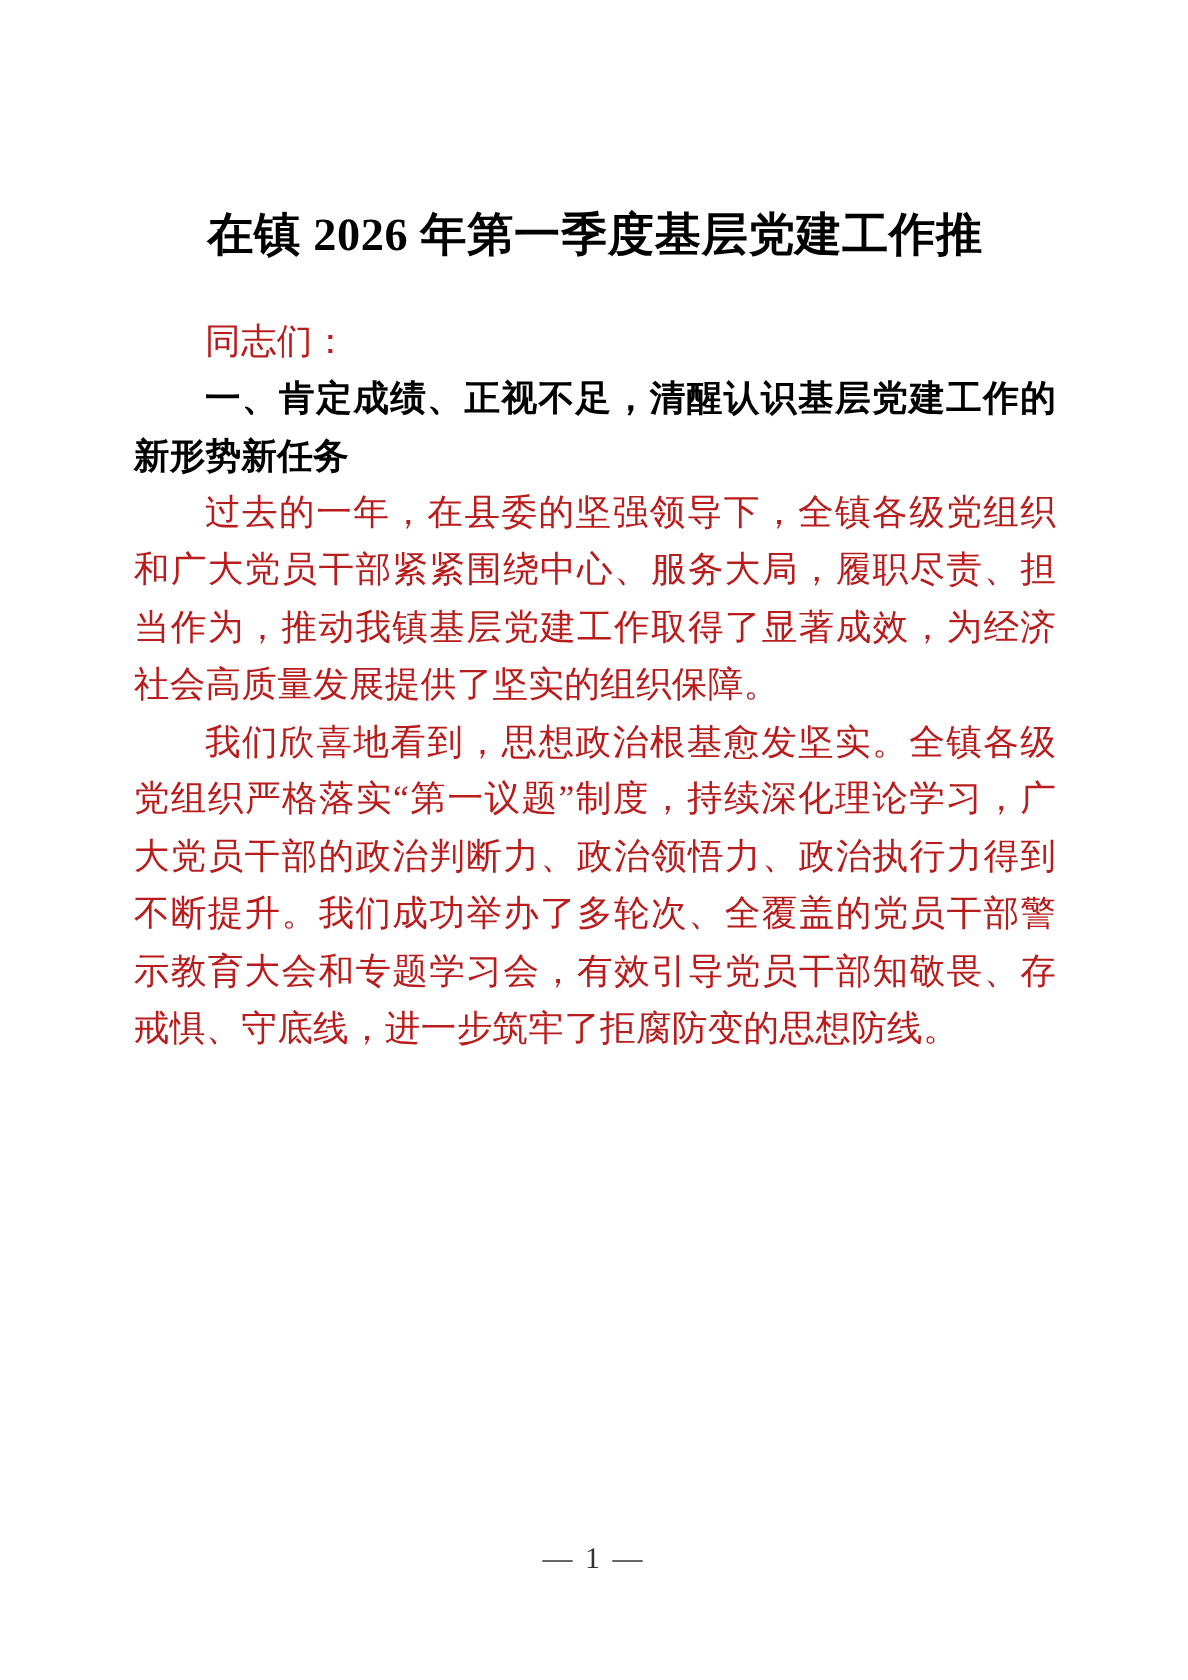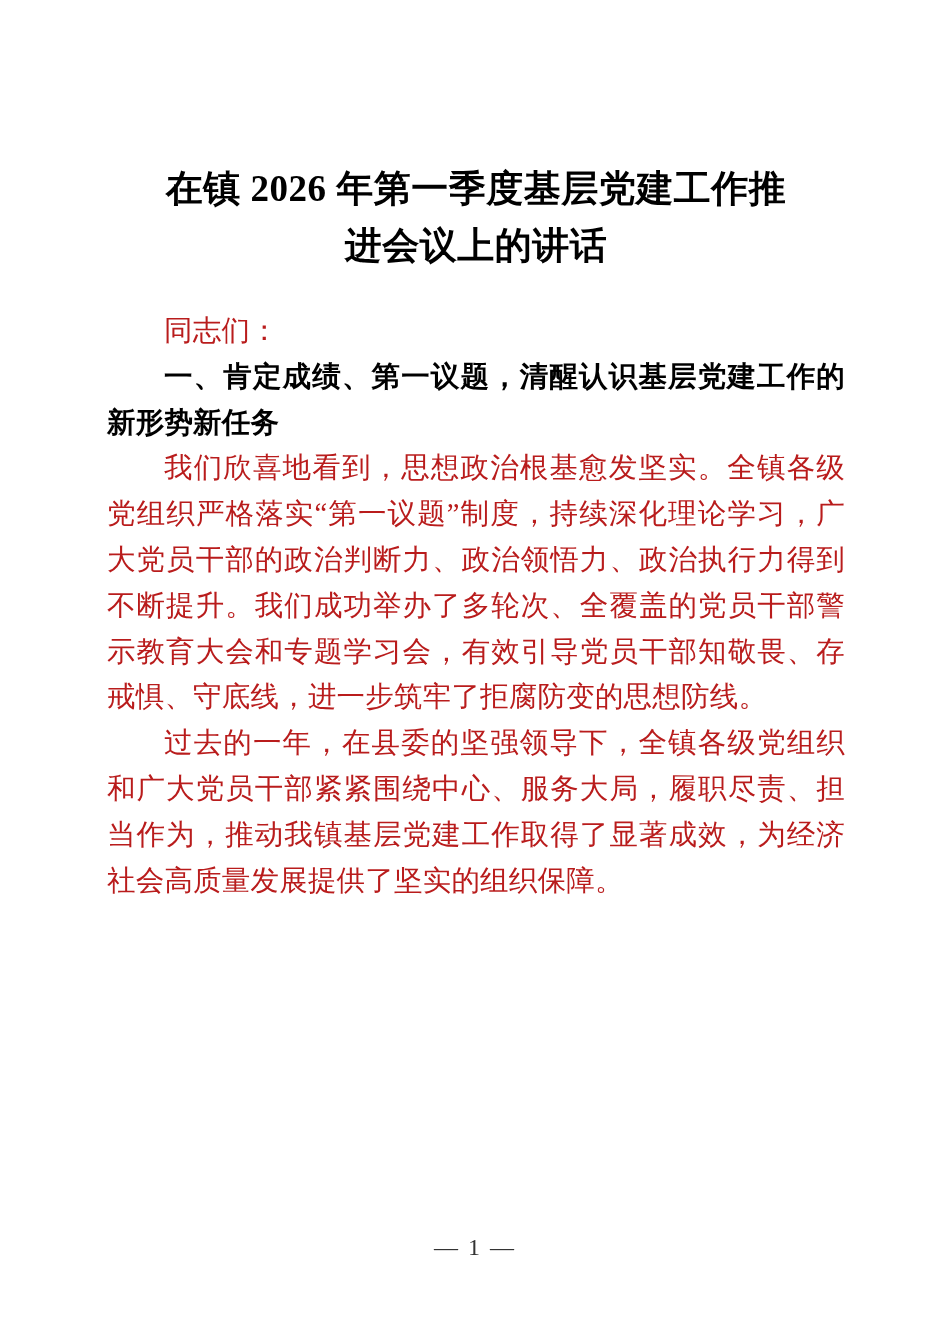--- a/index.html
+++ b/index.html
@@ -99,33 +99,32 @@
 </head>
 <body>
 
 <div class="page">
 
   <div class="content">
 
     <h1 class="doc-title">
       <span>在镇 2026 年第一季度基层党建工作推</span>
       <br>
-      <span>进会议上的讲话</span>
     </h1>
 
     <div class="body-block">
 
       <p class="para no-indent">同志们：</p>
 
 
-      <p class="section-heading">一、肯定成绩、第一议题，清醒认识基层党建工作的新形势新任务</p>
+      <p class="section-heading">一、肯定成绩、正视不足，清醒认识基层党建工作的新形势新任务</p>
+
+      <p class="para">过去的一年，在县委的坚强领导下，全镇各级党组织和广大党员干部紧紧围绕中心、服务大局，履职尽责、担当作为，推动我镇基层党建工作取得了显著成效，为经济社会高质量发展提供了坚实的组织保障。</p>
 
       <p class="para">我们欣喜地看到，思想政治根基愈发坚实。全镇各级党组织严格落实“第一议题”制度，持续深化理论学习，广大党员干部的政治判断力、政治领悟力、政治执行力得到不断提升。我们成功举办了多轮次、全覆盖的党员干部警示教育大会和专题学习会，有效引导党员干部知敬畏、存戒惧、守底线，进一步筑牢了拒腐防变的思想防线。</p>
-
-      <p class="para">过去的一年，在县委的坚强领导下，全镇各级党组织和广大党员干部紧紧围绕中心、服务大局，履职尽责、担当作为，推动我镇基层党建工作取得了显著成效，为经济社会高质量发展提供了坚实的组织保障。</p>
 
     </div>
 
   </div>
 
   <div class="page-footer">
     <span>— 1 —</span>
   </div>
 
 </div>

